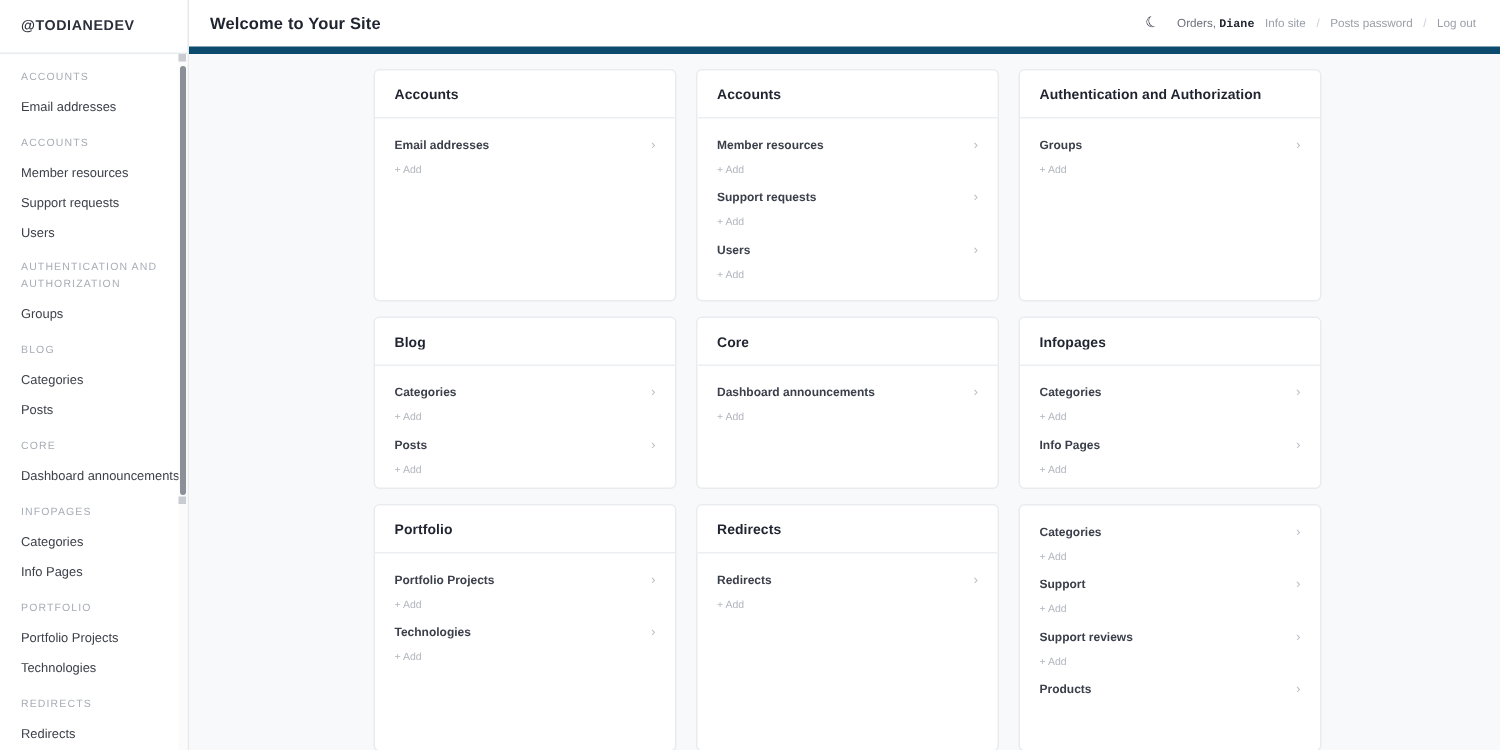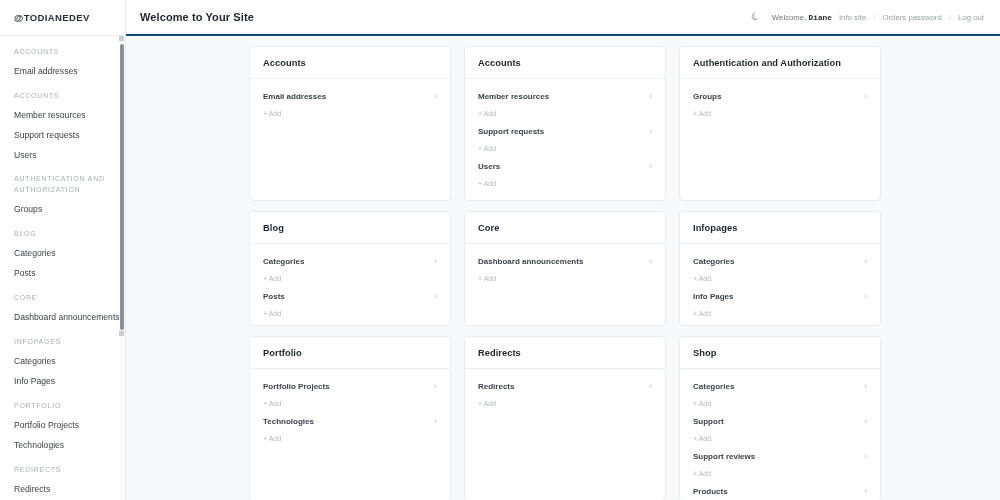--- a/index.html
+++ b/index.html
@@ -79,21 +79,21 @@
     background: #c9ccd1;
   }
   .sb-arrow.up { top: 36px; }
   .sb-arrow.down { top: 331px; }
 
   
   .main { flex: 1; height: 500px; display: flex; flex-direction: column; min-width: 0; }
   .topbar {
     height: 36px;
     background: #ffffff;
-    border-bottom: 2px solid #0c4a6e;
+    border-bottom: 5px solid #0c4a6e;
     display: flex; align-items: center;
     padding: 0 16px 0 14px;
     flex: 0 0 36px;
   }
   .page-title {
     font-size: 11px;
     font-weight: 700;
     color: #1f2430;
     letter-spacing: .1px;
   }
@@ -248,26 +248,26 @@
     <div class="sb-arrow down"></div>
   </aside>
 
   <div class="main">
 
     <header class="topbar">
       <div class="page-title">Welcome to Your Site</div>
       <div class="topbar-right">
         <span class="moon-icon">☾</span>
         <span class="welcome">
-          <span>Welcome,</span>
+          <span>Orders,</span>
           <b>Diane</b>
         </span>
         <a class="topbar-link">Info site</a>
         <span class="sep">/</span>
-        <a class="topbar-link">Orders password</a>
+        <a class="topbar-link">Posts password</a>
         <span class="sep">/</span>
         <a class="topbar-link">Log out</a>
       </div>
     </header>
 
     <section class="content">
       <div class="grid-wrap" id="grid-wrap">
           <div class="row row-1">
             <div class="card">
               <div class="card-head">
@@ -414,23 +414,20 @@
                 <div class="model-row">
                   <span class="model-name">Redirects</span>
                   <span class="chev">›</span>
                 </div>
                 <div class="add-row">
                   <span class="add-link">+ Add</span>
                 </div>
               </div>
             </div>
             <div class="card">
-              <div class="card-head">
-                <div class="card-title">Shop</div>
-              </div>
               <div class="card-body">
                 <div class="model-row">
                   <span class="model-name">Categories</span>
                   <span class="chev">›</span>
                 </div>
                 <div class="add-row">
                   <span class="add-link">+ Add</span>
                 </div>
                 <div class="model-row">
                   <span class="model-name">Support</span>

